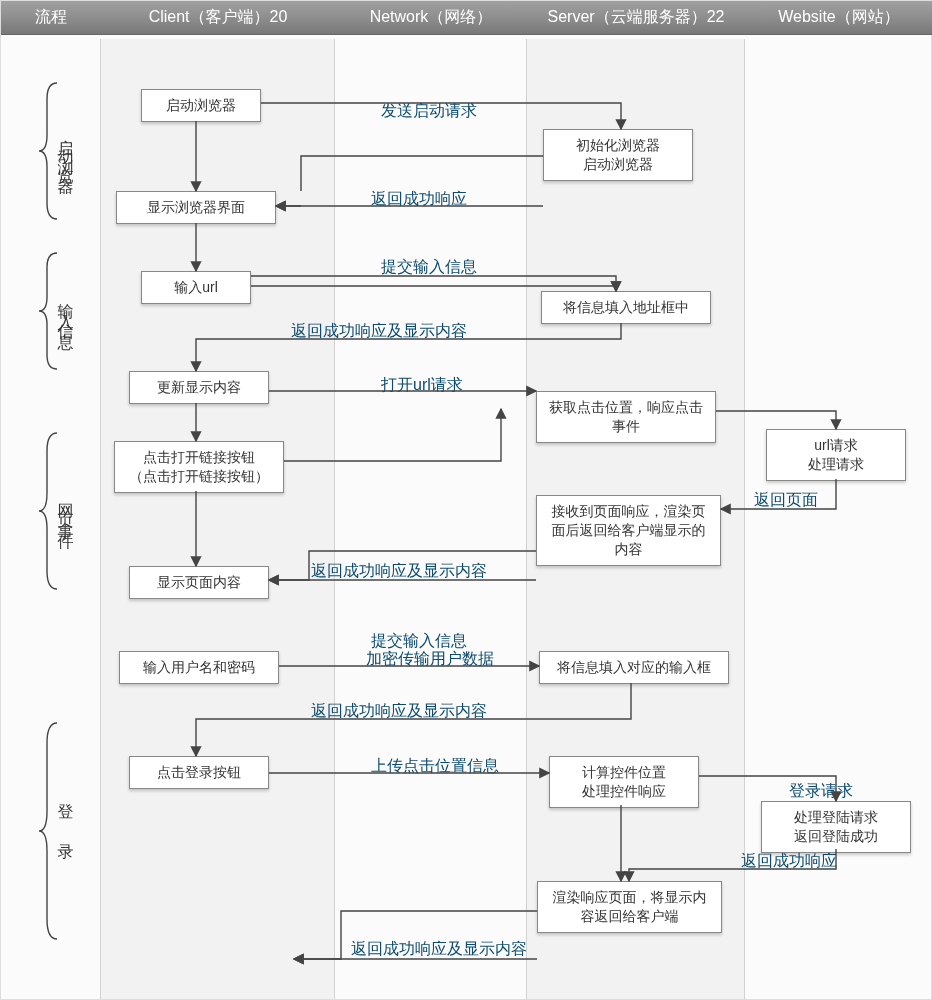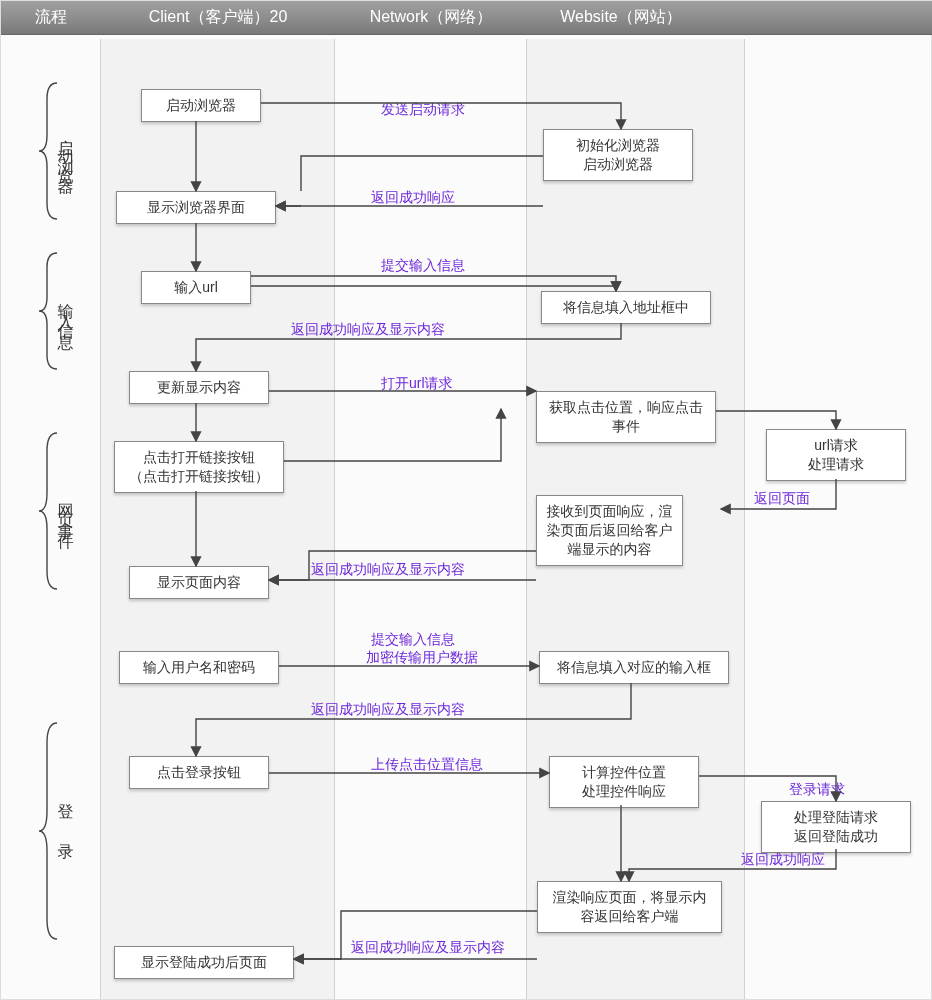--- a/index.html
+++ b/index.html
@@ -42,36 +42,37 @@
   }
 
   .node {
     position: absolute; background: #fff;
     border: 1px solid #888;
     box-shadow: 0 2px 3px rgba(0,0,0,0.2);
     padding: 6px 8px; text-align: center;
     font-size: 14px; line-height: 1.35;
   }
   .edge-label {
-    position: absolute; font-size: 14px; color: #6d28d9; text-align: right;
+    position: absolute; font-size: 16px; color: #0c4a6e; text-align: right;
     background: transparent; white-space: nowrap;
   }
   .arrow-path { stroke: #444; stroke-width: 1.4; fill: none; }
   .arrow-head { fill: #444; }
   svg.edges { position: absolute; top: 0; left: 0; width: 932px; height: 1000px; pointer-events: none; }
 </style>
 </head>
 <body>
 
 <div class="canvas">
 
   <div class="header">
     <div class="col-head" style="width:100px">流程</div>
     <div class="col-head" style="width:234px">Client（客户端）20</div>
     <div class="col-head" style="width:192px">Network（网络）</div>
+    <div class="col-head" style="width:218px">Server（云端服务器）22</div>
     <div class="col-head" style="width:188px">Website（网站）</div>
   </div>
 
   <div class="lanes">
     <div class="lane lane-process"></div>
     <div class="lane lane-client alt"></div>
     <div class="lane lane-network"></div>
     <div class="lane lane-server alt"></div>
     <div class="lane lane-website"></div>
   </div>
@@ -107,35 +108,34 @@
   <div class="node" style="left:128px;top:370px;width:140px">更新显示内容</div>
   <div class="node" style="left:113px;top:440px;width:170px">
     <span>点击打开链接按钮</span><br>
     <span>（点击打开链接按钮）</span>
   </div>
   <div class="node" style="left:765px;top:428px;width:140px">
     <span>url请求</span><br>
     <span>处理请求</span>
   </div>
   <div class="node" style="left:535px;top:390px;width:180px">获取点击位置，响应点击事件</div>
-  <div class="node" style="left:535px;top:494px;width:147px">接收到页面响应，渲染页面后返回给客户端显示的内容</div>
+  <div class="node" style="left:535px;top:494px;width:185px">接收到页面响应，渲染页面后返回给客户端显示的内容</div>
   <div class="node" style="left:128px;top:565px;width:140px">显示页面内容</div>
   <div class="node" style="left:118px;top:650px;width:160px">输入用户名和密码</div>
   <div class="node" style="left:128px;top:755px;width:140px">点击登录按钮</div>
   <div class="node" style="left:538px;top:650px;width:190px">将信息填入对应的输入框</div>
   <div class="node" style="left:548px;top:755px;width:150px">
     <span>计算控件位置</span><br>
     <span>处理控件响应</span>
   </div>
   <div class="node" style="left:760px;top:800px;width:150px">
     <span>处理登陆请求</span><br>
     <span>返回登陆成功</span>
   </div>
   <div class="node" style="left:536px;top:880px;width:185px">渲染响应页面，将显示内容返回给客户端</div>
-  <div class="node" style="left:113px;top:945px;width:180px">显示登陆成功后页面</div>
 
   <div class="edge-label" style="left:380px;top:100px">发送启动请求</div>
   <div class="edge-label" style="left:370px;top:188px">返回成功响应</div>
   <div class="edge-label" style="left:380px;top:256px">提交输入信息</div>
   <div class="edge-label" style="left:290px;top:320px">返回成功响应及显示内容</div>
   <div class="edge-label" style="left:380px;top:374px">打开url请求</div>
   <div class="edge-label" style="left:753px;top:489px">返回页面</div>
   <div class="edge-label" style="left:310px;top:560px">返回成功响应及显示内容</div>
   <div class="edge-label" style="left:370px;top:630px">提交输入信息</div>
   <div class="edge-label" style="left:365px;top:648px">加密传输用户数据</div>

